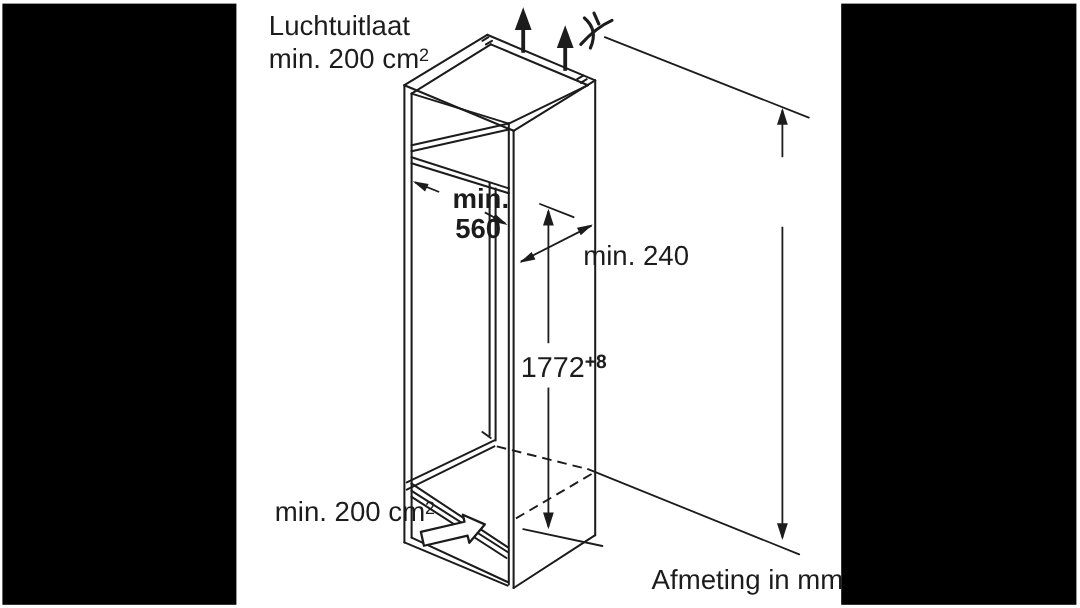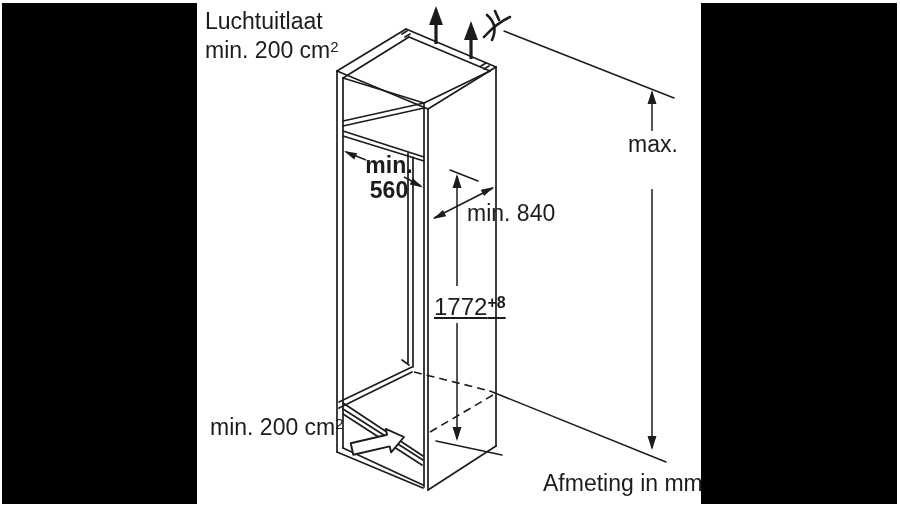--- a/index.html
+++ b/index.html
@@ -7,28 +7,28 @@
     width:900px;height:507px;position:relative;overflow:hidden;
     background:#ffffff;
     font-family:"Liberation Sans","DejaVu Sans",sans-serif;
     color:#1c1c1c;
   }
   .bar{position:absolute;top:3px;height:501px;background:#000;}
   .bar.left{left:2px;width:195px;}
   .bar.right{left:701px;width:196px;}
   #diagram{position:absolute;left:0;top:0;}
   .lbl{position:absolute;font-size:23px;line-height:27px;white-space:nowrap;}
-  .lbl .ln{display:block;}
+  .lbl .ln{display:block;margin-left:19px;}
   sup.sq{font-size:15px;vertical-align:6px;}
   sup.tol{font-size:16px;vertical-align:7px;font-weight:bold;}
   .center{text-align:center;}
   #air-outlet-label{left:205px;top:8px;line-height:26px;}
   #niche-width-label{left:358px;top:153px;width:62px;line-height:25px;font-weight:bold;}
   #niche-depth-label{left:467px;top:200px;line-height:26px;}
-  #niche-height-label{left:434px;top:289px;font-size:24px;text-decoration:underline;}
+  #niche-height-label{left:434px;top:289px;font-size:24px;}
   #max-height-label{left:612px;top:132px;width:82px;line-height:25px;}
   #plinth-vent-label{left:210px;top:410px;line-height:27px;}
   #units-label{left:528px;top:470px;margin-left:15px;}
 </style>
 </head>
 <body>
 
 <div class="bar left"></div>
 <div class="bar right"></div>
 
@@ -139,28 +139,27 @@
   <span class="ln">Luchtuitlaat</span>
   <span class="ln"><span>min. 200 cm</span><sup class="sq">2</sup></span>
 </div>
 
 <div class="lbl center" id="niche-width-label">
   <span class="ln">min.</span>
   <span class="ln">560</span>
 </div>
 
 <div class="lbl" id="niche-depth-label">
-  <span class="ln">min. 840</span>
+  <span class="ln">min. 240</span>
 </div>
 
 <div class="lbl" id="niche-height-label">
   <span>1772</span><sup class="tol">+8</sup>
 </div>
 
 <div class="lbl center" id="max-height-label">
-  <span class="ln">max.</span>
 </div>
 
 <div class="lbl" id="plinth-vent-label">
   <span class="ln"><span>min. 200 cm</span><sup class="sq">2</sup></span>
 </div>
 
 <div class="lbl" id="units-label">Afmeting in mm</div>
 
 </body></html>

